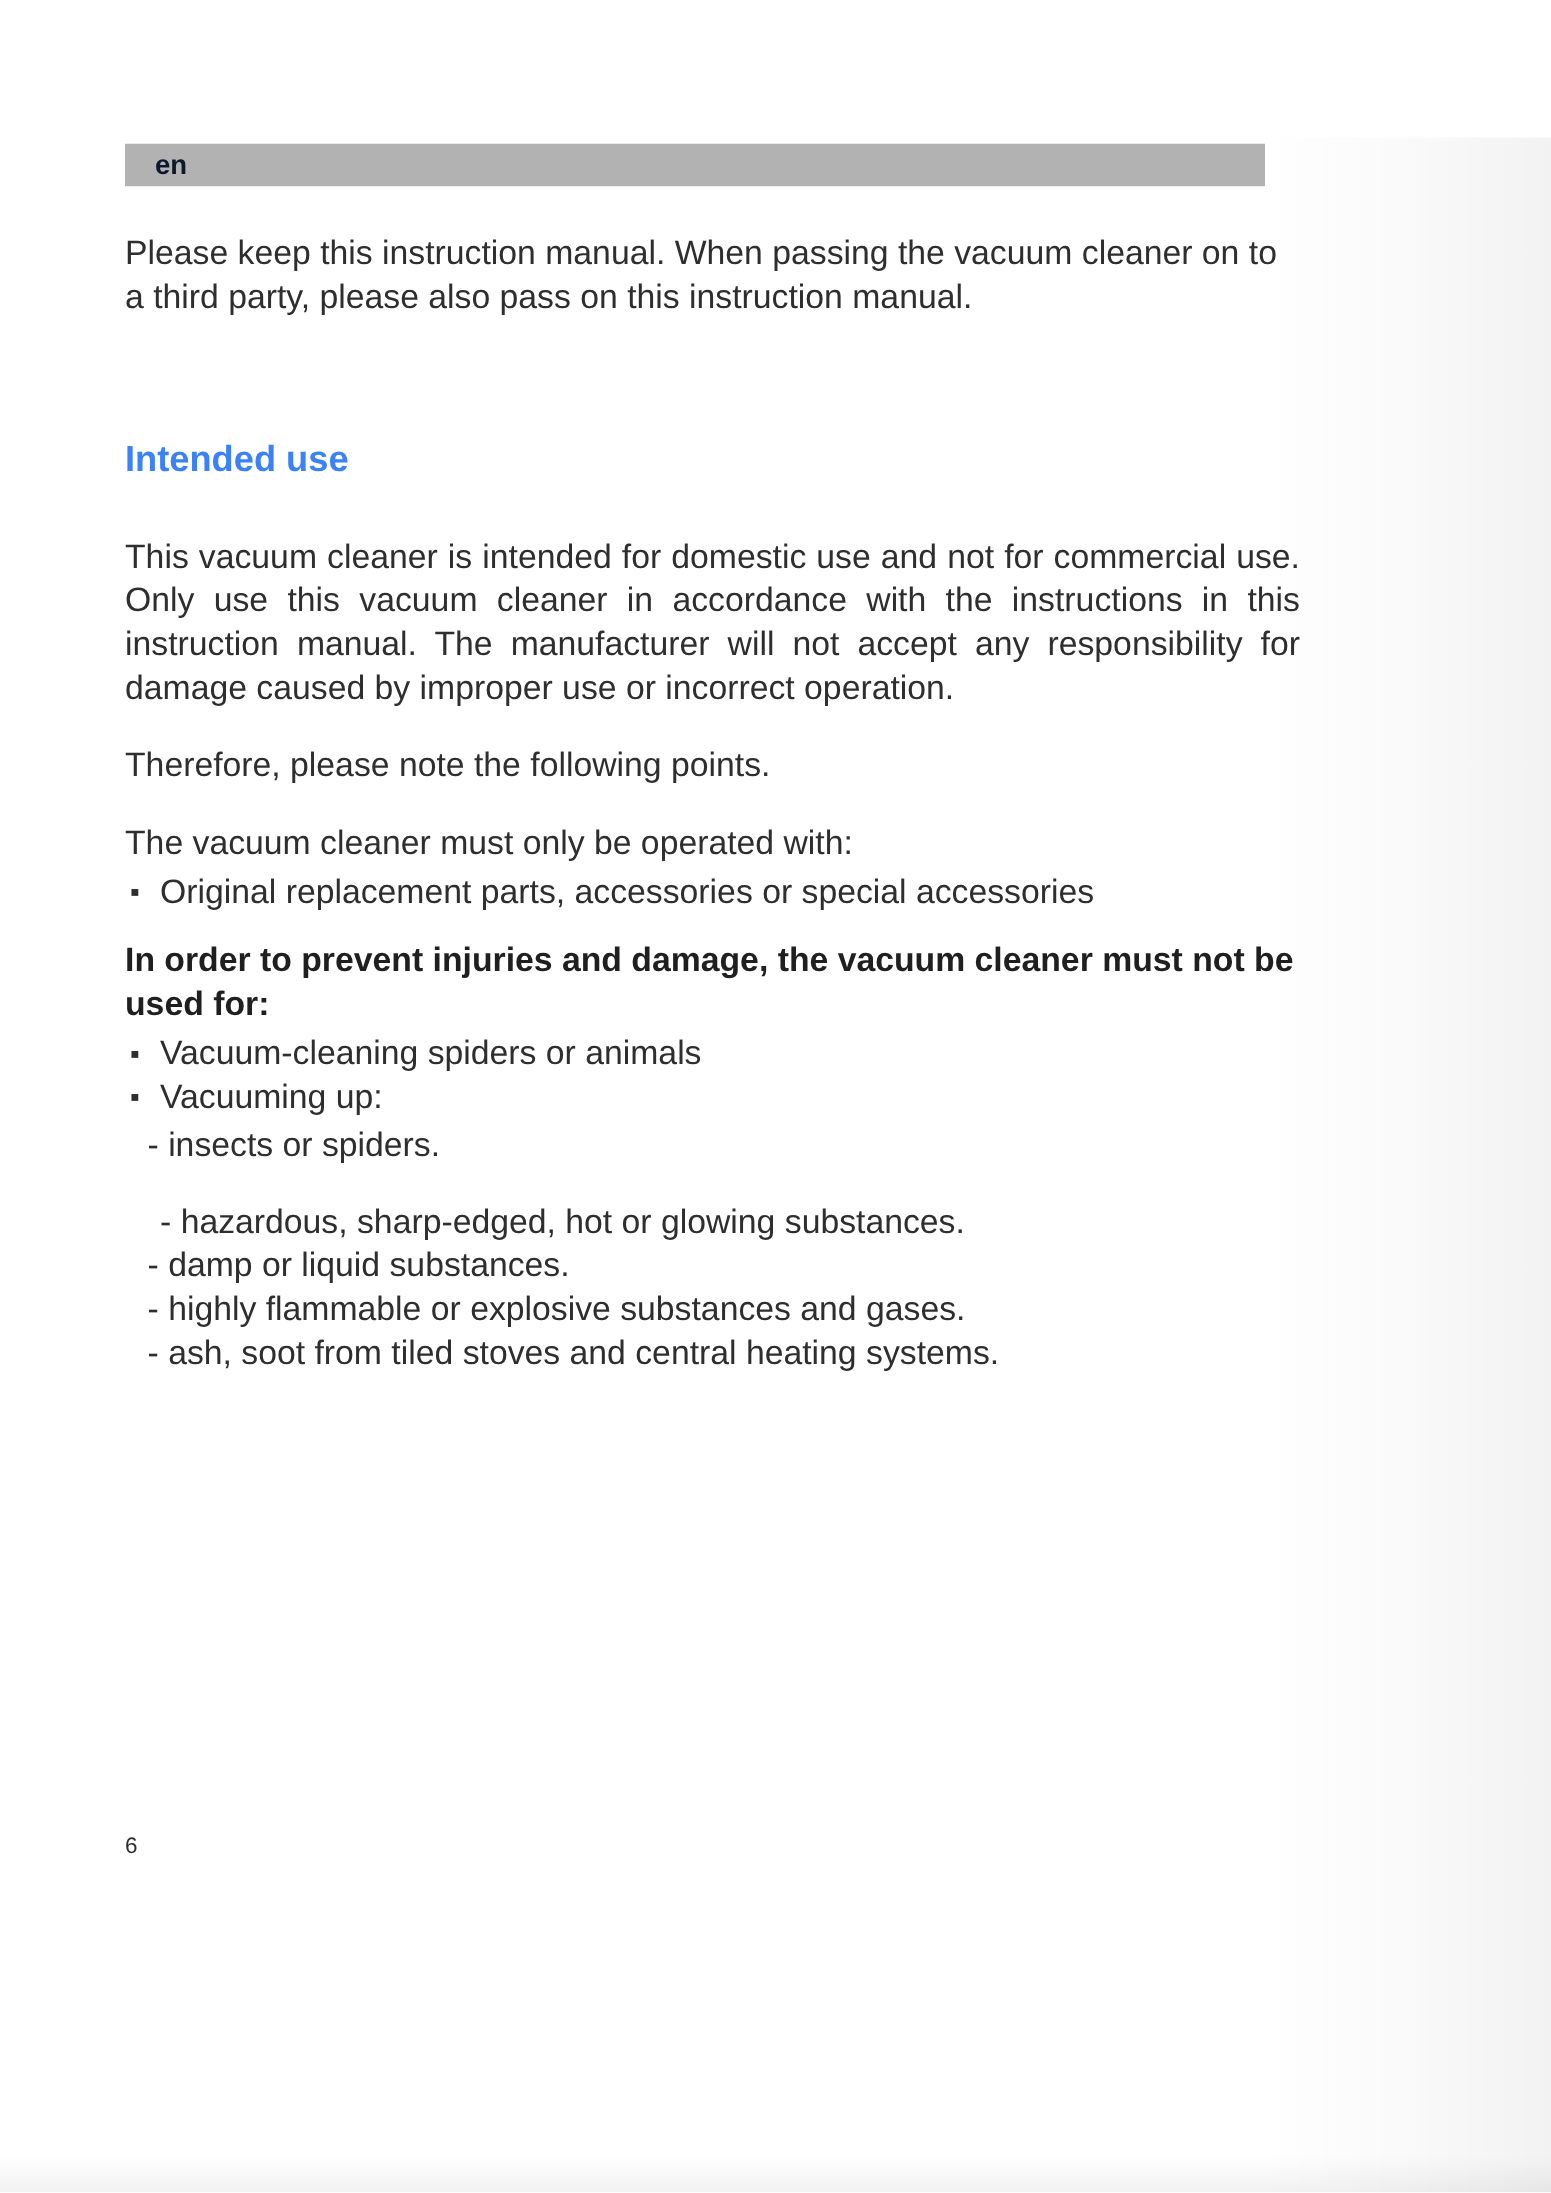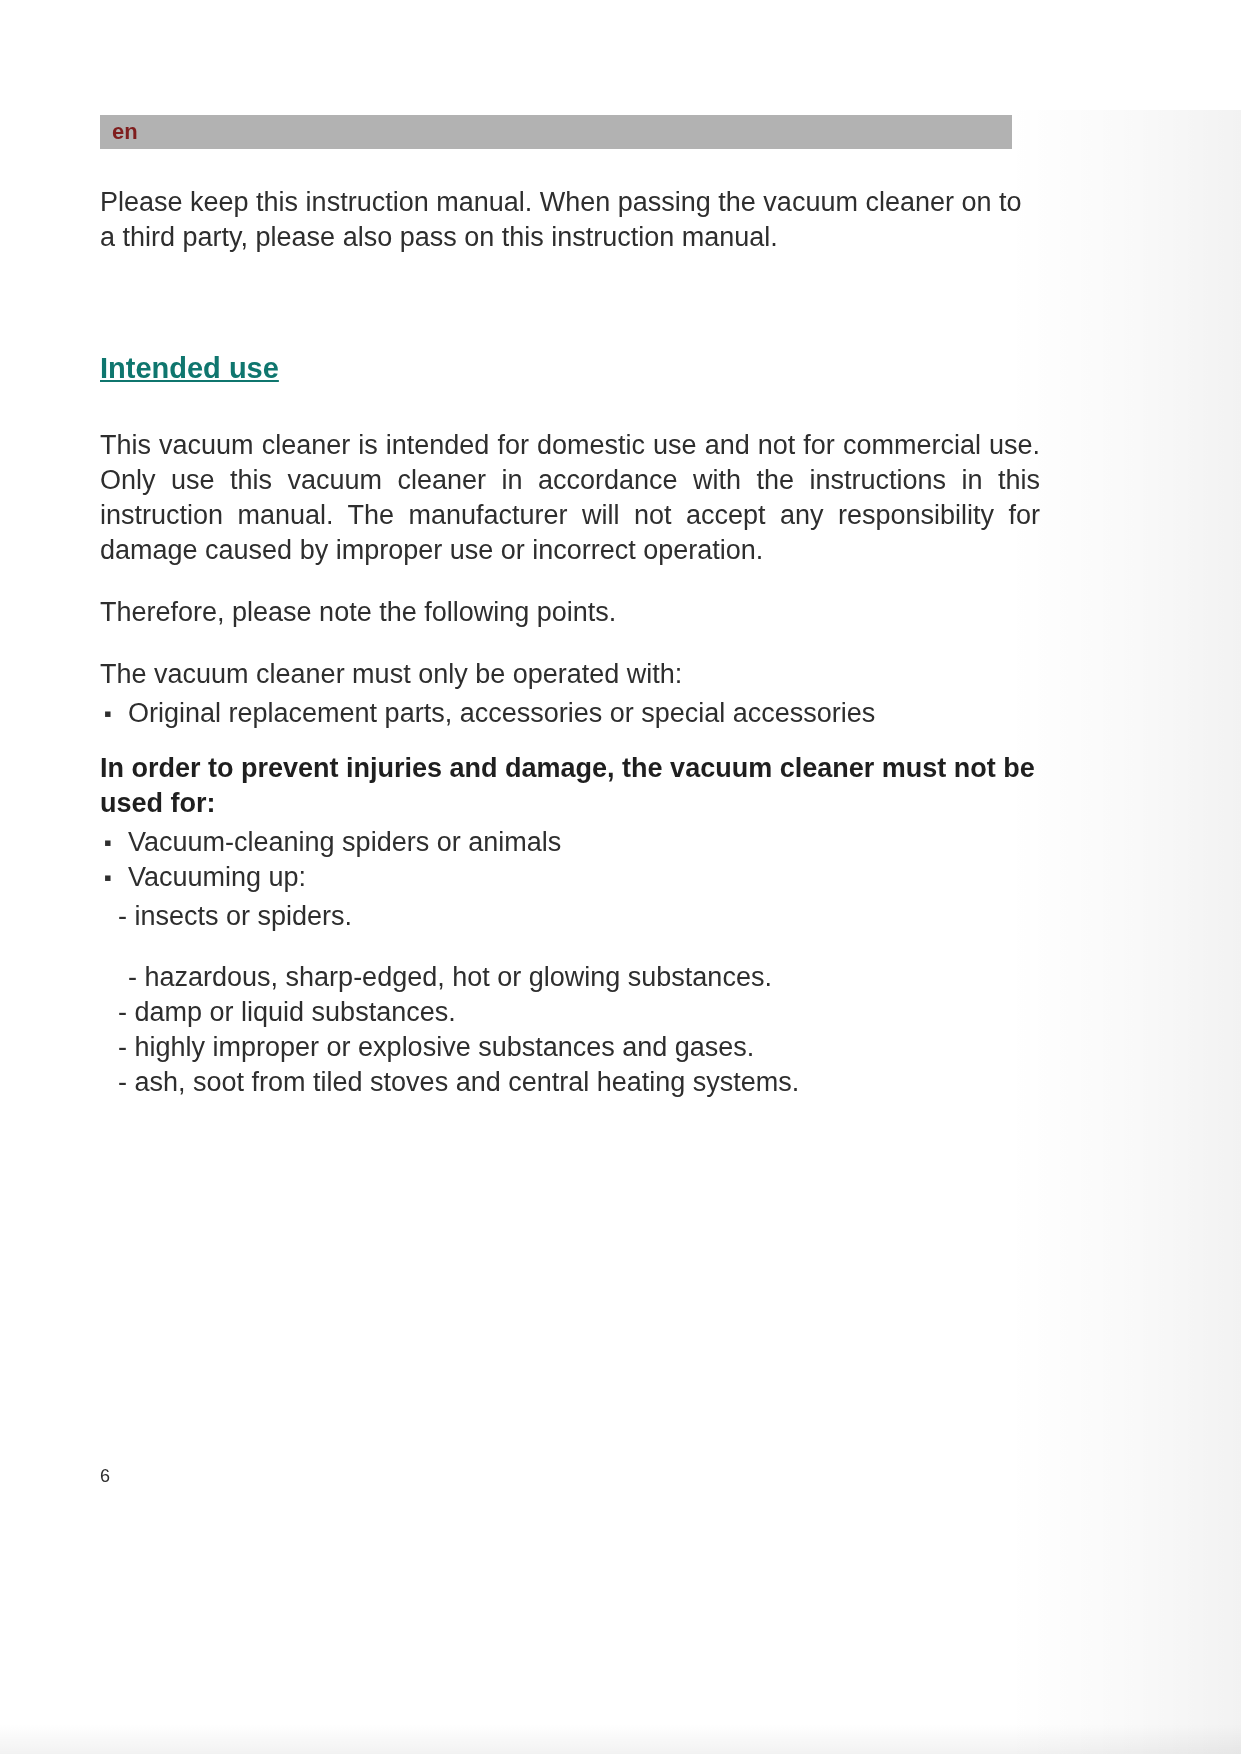--- a/index.html
+++ b/index.html
@@ -40,46 +40,45 @@
     position: absolute;
     left: 100px;
     top: 115px;
     width: 912px;
     height: 34px;
     background: #b2b2b2;
     display: flex;
     align-items: center;
   }
   .lang-bar .lang-label {
-    margin-left: 12px;
+    margin-left: 24px;
     font-size: 22px;
     font-weight: bold;
-    color: #7f1d1d;
+    color: #0f172a;
   }
 
   .content {
     position: absolute;
     left: 100px;
     top: 185px;
     width: 940px;
     font-size: 27px;
     line-height: 35px;
     color: #2e2e2e;
   }
 
   .intro {
     margin: 0 0 0 0;
   }
 
   .section-title {
     margin: 96px 0 0 0;
     font-size: 29px;
     font-weight: bold;
-    color: #0f766e;
-    text-decoration: underline;
+    color: #3b82f6;
   }
 
   .para-justified {
     margin: 42px 0 0 0;
     text-align: justify;
   }
 
   .para {
     margin: 27px 0 0 0;
   }
@@ -161,21 +160,21 @@
 
     <ul class="square-list">
       <li>Vacuum-cleaning spiders or animals</li>
       <li>Vacuuming up:</li>
     </ul>
 
     <ul class="dash-list">
       <li>insects or spiders.</li>
       <li class="indent-extra">hazardous, sharp-edged, hot or glowing substances.</li>
       <li>damp or liquid substances.</li>
-      <li>highly improper or explosive substances and gases.</li>
+      <li>highly flammable or explosive substances and gases.</li>
       <li>ash, soot from tiled stoves and central heating systems.</li>
     </ul>
 
   </div>
 
   <div class="page-number">6</div>
 
   <div class="edge-right"></div>
   <div class="edge-bottom"></div>
 

